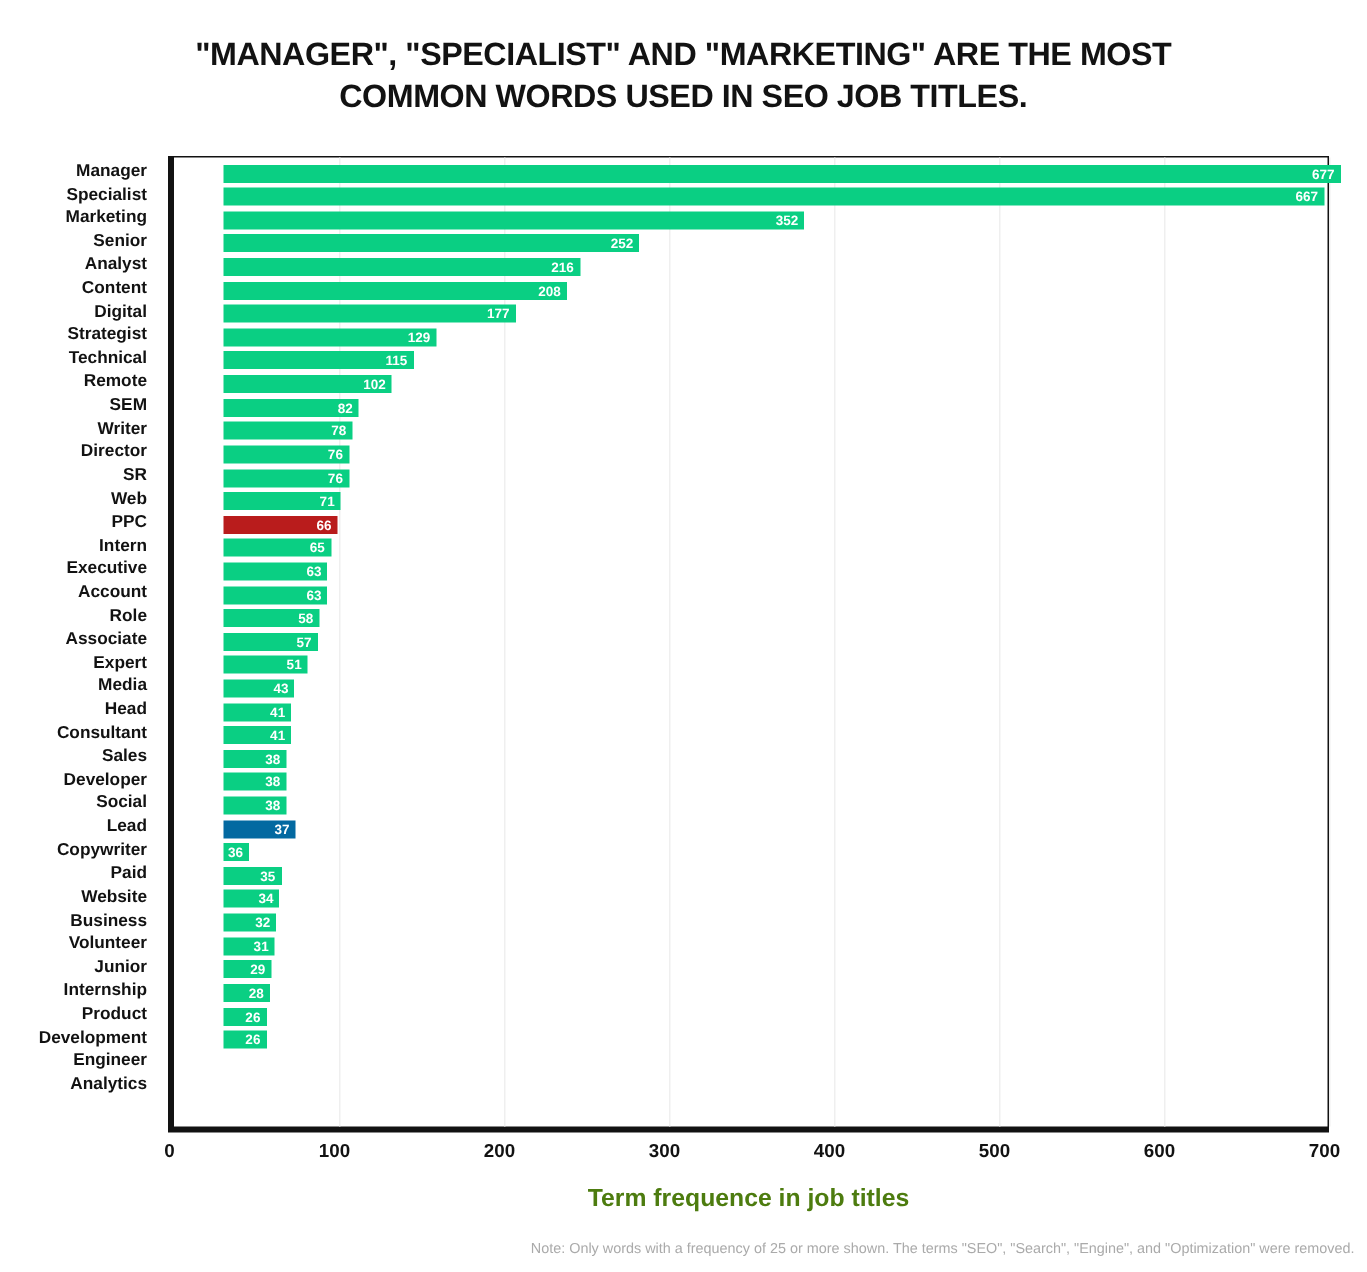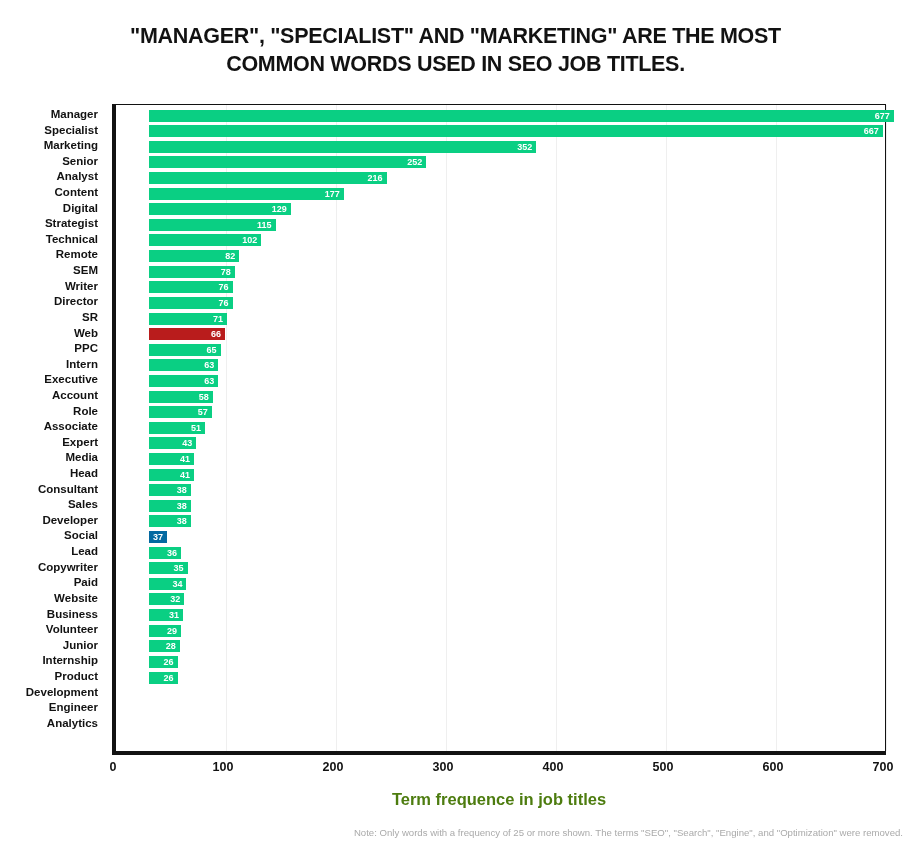--- a/index.html
+++ b/index.html
@@ -237,20 +237,25 @@
           <div class="bar" style="width: 277.2px; background: rgb(10, 207, 131);">
             <span class="bar-value">252</span>
           </div>
         </div>
         <div class="bar-row">
           <div class="bar" style="width: 237.6px; background: rgb(10, 207, 131);">
             <span class="bar-value">216</span>
           </div>
         </div>
         <div class="bar-row">
+          <div class="bar" style="width: 228.8px; background: rgb(10, 207, 131);">
+            <span class="bar-value">208</span>
+          </div>
+        </div>
+        <div class="bar-row">
           <div class="bar" style="width: 194.7px; background: rgb(10, 207, 131);">
             <span class="bar-value">177</span>
           </div>
         </div>
         <div class="bar-row">
           <div class="bar" style="width: 141.9px; background: rgb(10, 207, 131);">
             <span class="bar-value">129</span>
           </div>
         </div>
         <div class="bar-row">
@@ -347,26 +352,26 @@
           <div class="bar" style="width: 41.8px; background: rgb(10, 207, 131);">
             <span class="bar-value">38</span>
           </div>
         </div>
         <div class="bar-row">
           <div class="bar" style="width: 41.8px; background: rgb(10, 207, 131);">
             <span class="bar-value">38</span>
           </div>
         </div>
         <div class="bar-row">
-          <div class="bar" style="width: 18px; background: #0369a1; align-items: flex-end;">
+          <div class="bar" style="width: 48px; background: #0369a1; align-items: flex-end;">
             <span class="bar-value">37</span>
           </div>
         </div>
         <div class="bar-row">
-          <div class="bar" style="width: 32px; background: rgb(10, 207, 131);">
+          <div class="bar" style="width: 17px; background: rgb(10, 207, 131);">
             <span class="bar-value">36</span>
           </div>
         </div>
         <div class="bar-row">
           <div class="bar" style="width: 38.5px; background: rgb(10, 207, 131);">
             <span class="bar-value">35</span>
           </div>
         </div>
         <div class="bar-row">
           <div class="bar" style="width: 37.4px; background: rgb(10, 207, 131);">

